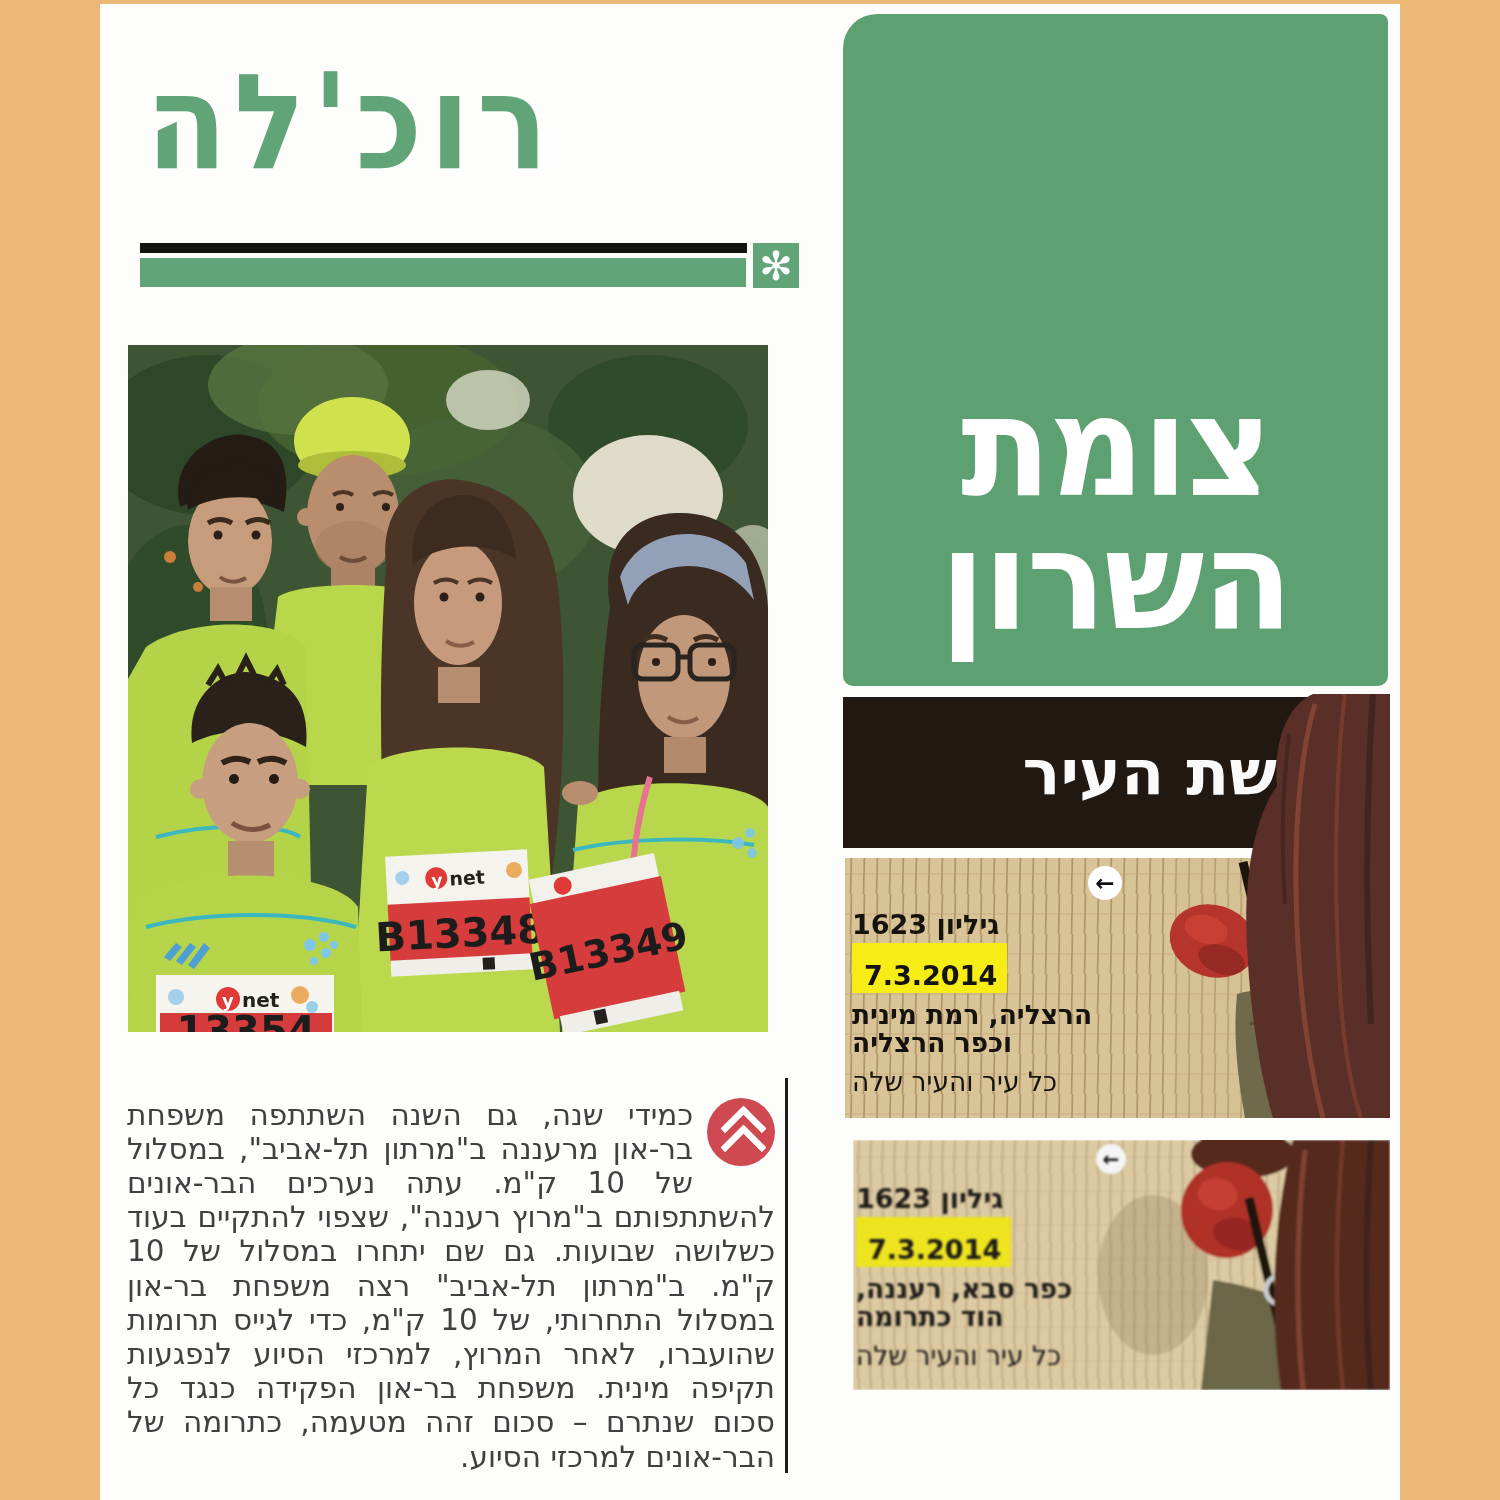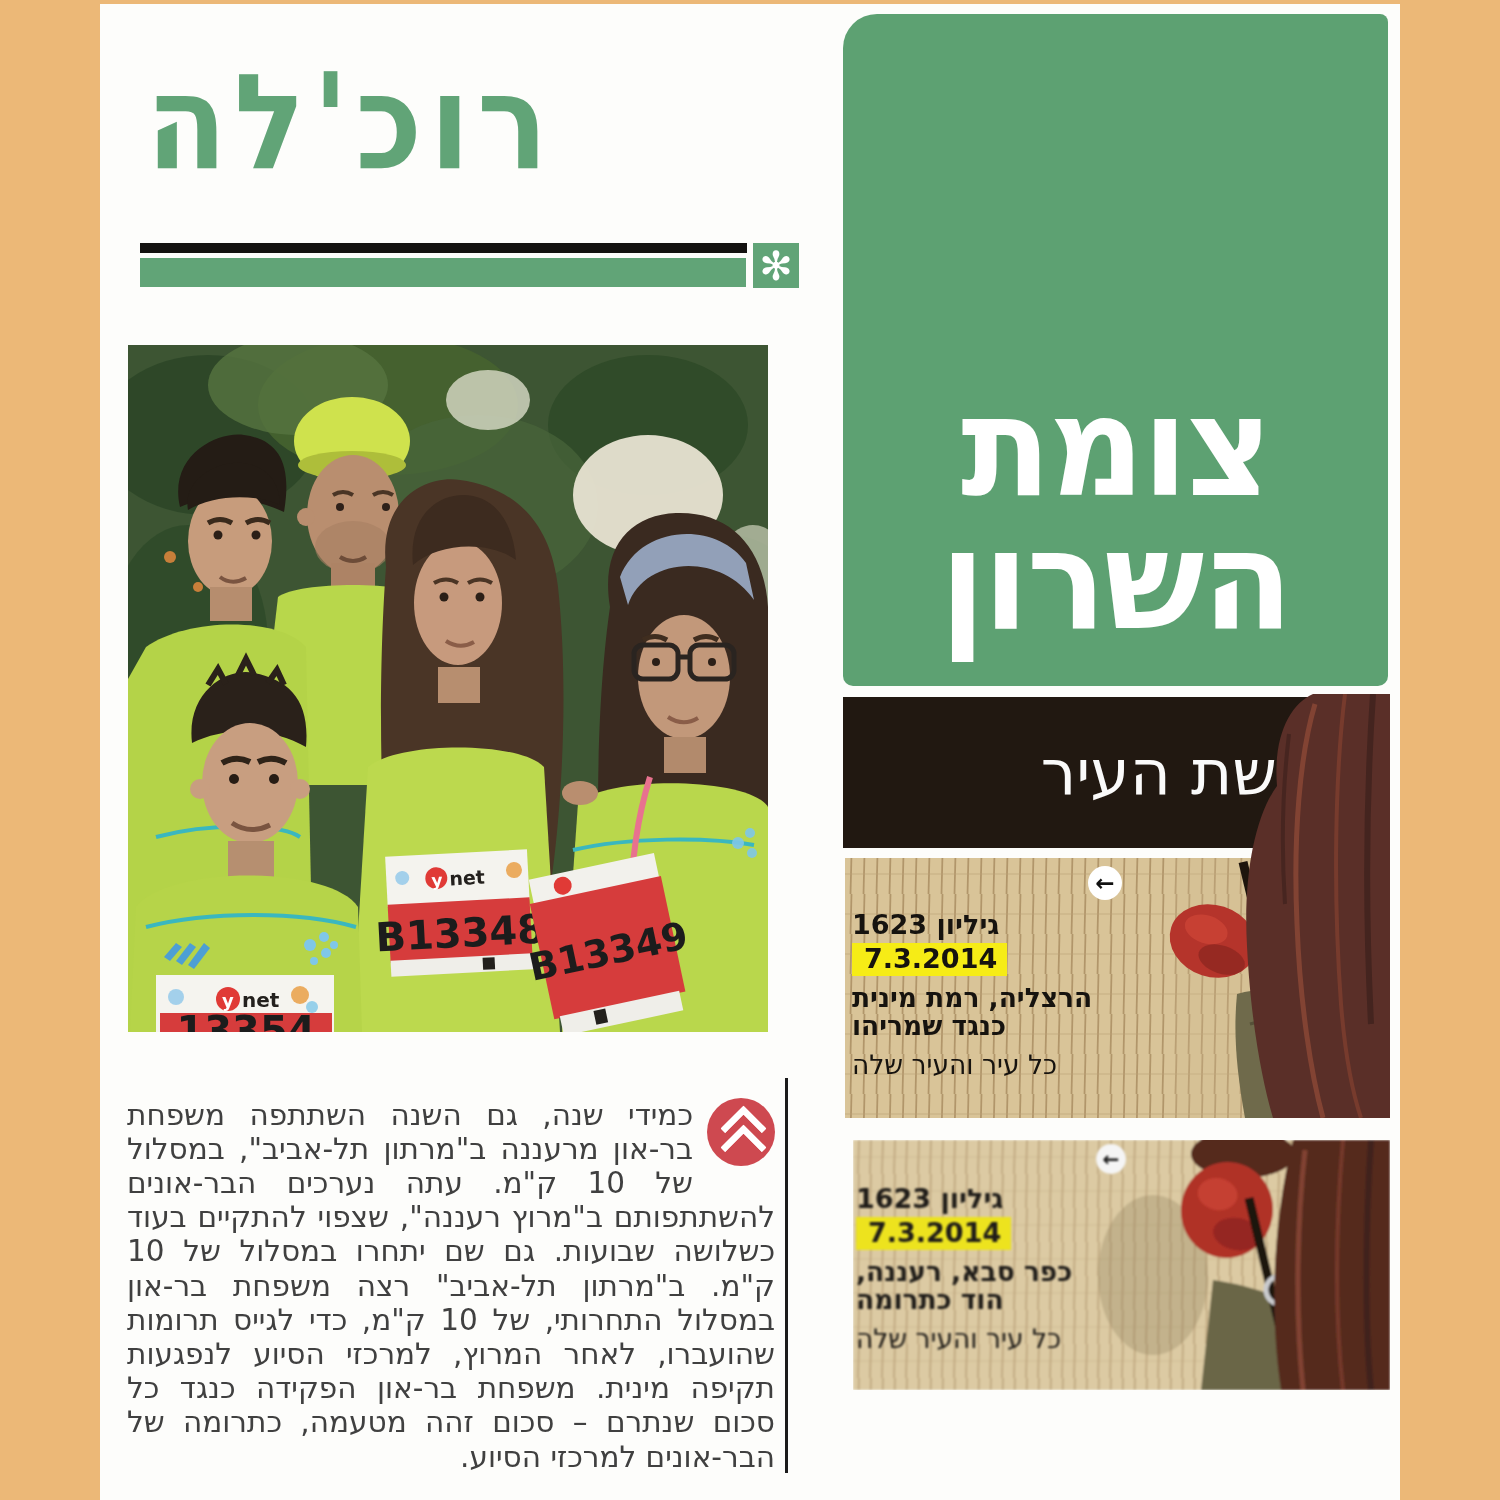--- a/index.html
+++ b/index.html
@@ -30,35 +30,35 @@
   #col-divider{left:785px;top:1078px;width:3px;height:395px;background:#1b1b1b;}
 
   
   #title-box{left:843px;top:14px;width:545px;height:672px;background:#5da172;
         border-radius:34px 8px 10px 10px;display:flex;flex-direction:column;
         justify-content:flex-end;align-items:center;padding-bottom:38px;box-sizing:border-box;}
   .title-line{color:#ffffff;font-size:132px;font-weight:800;line-height:134px;
         letter-spacing:-2px;transform:scaleY(1.05);}
   #section-bar{left:843px;top:697px;width:546px;height:151px;background:#211811;
         display:flex;align-items:center;justify-content:flex-end;box-sizing:border-box;padding-right:112px;}
-  #section-bar .bar-text{color:#fafafa;font-size:63px;font-weight:400;direction:rtl;margin-left:9px;}
+  #section-bar .bar-text{color:#fafafa;font-size:63px;font-weight:700;direction:rtl;margin-left:9px;}
 
   .thumb{overflow:hidden;}
   #thumb1{left:845px;top:694px;width:545px;height:424px;}
   #thumb2{left:853px;top:1140px;width:537px;height:250px;}
 
   .issue{width:270px;direction:rtl;text-align:left;color:#16130f;}
   #issue1{left:852px;top:866px;}
   #issue2{left:856px;top:1144px;filter:blur(0.8px) contrast(0.92);}
   .back-circle{width:34px;height:34px;border-radius:50%;background:#ffffff;color:#111;
         font-size:23px;font-weight:bold;line-height:34px;text-align:center;margin-bottom:10px;}
   #issue2 .back-circle{width:30px;height:30px;line-height:30px;font-size:20px;}
   .issue-label{font-size:27px;font-weight:bold;line-height:29px;margin-bottom:4px;}
   .date-chip{display:inline-block;background:#f6ec16;font-size:27px;font-weight:bold;
-        line-height:29px;padding:1px 10px 3px 12px;margin-bottom:8px;}
+        line-height:29px;padding:18px 10px 3px 12px;margin-bottom:8px;}
   .region-line{font-size:26.5px;font-weight:bold;line-height:28px;}
   .tagline{font-size:26.5px;font-weight:normal;line-height:29px;margin-top:10px;}
 </style>
 </head>
 <body>
 
 <div id="stage">
   <div id="paper" class="abs"></div>
 
   <div id="logo" class="abs">רוכ'לה</div>
@@ -281,21 +281,21 @@
       <path d="M490,0 C482,90 482,180 490,250" stroke="#83402f" stroke-width="4" fill="none" opacity="0.7"></path>
       <path d="M518,0 C512,90 512,190 518,250" stroke="#38201b" stroke-width="6" fill="none" opacity="0.7"></path>
     </g>
   </svg>
 
   <div id="issue1" class="abs issue">
     <div class="back-circle">←</div>
     <div class="issue-label">גיליון 1623</div>
     <div><span class="date-chip">7.3.2014</span></div>
     <div class="region-line">הרצליה, רמת מינית</div>
-    <div class="region-line">כנגד שמריהו</div>
+    <div class="region-line">וכפר הרצליה</div>
     <div class="tagline">כל עיר והעיר שלה</div>
   </div>
 
   <div id="issue2" class="abs issue">
     <div class="back-circle">←</div>
     <div class="issue-label">גיליון 1623</div>
     <div><span class="date-chip">7.3.2014</span></div>
     <div class="region-line">כפר סבא, רעננה,</div>
     <div class="region-line">הוד כתרומה</div>
     <div class="tagline">כל עיר והעיר שלה</div>

